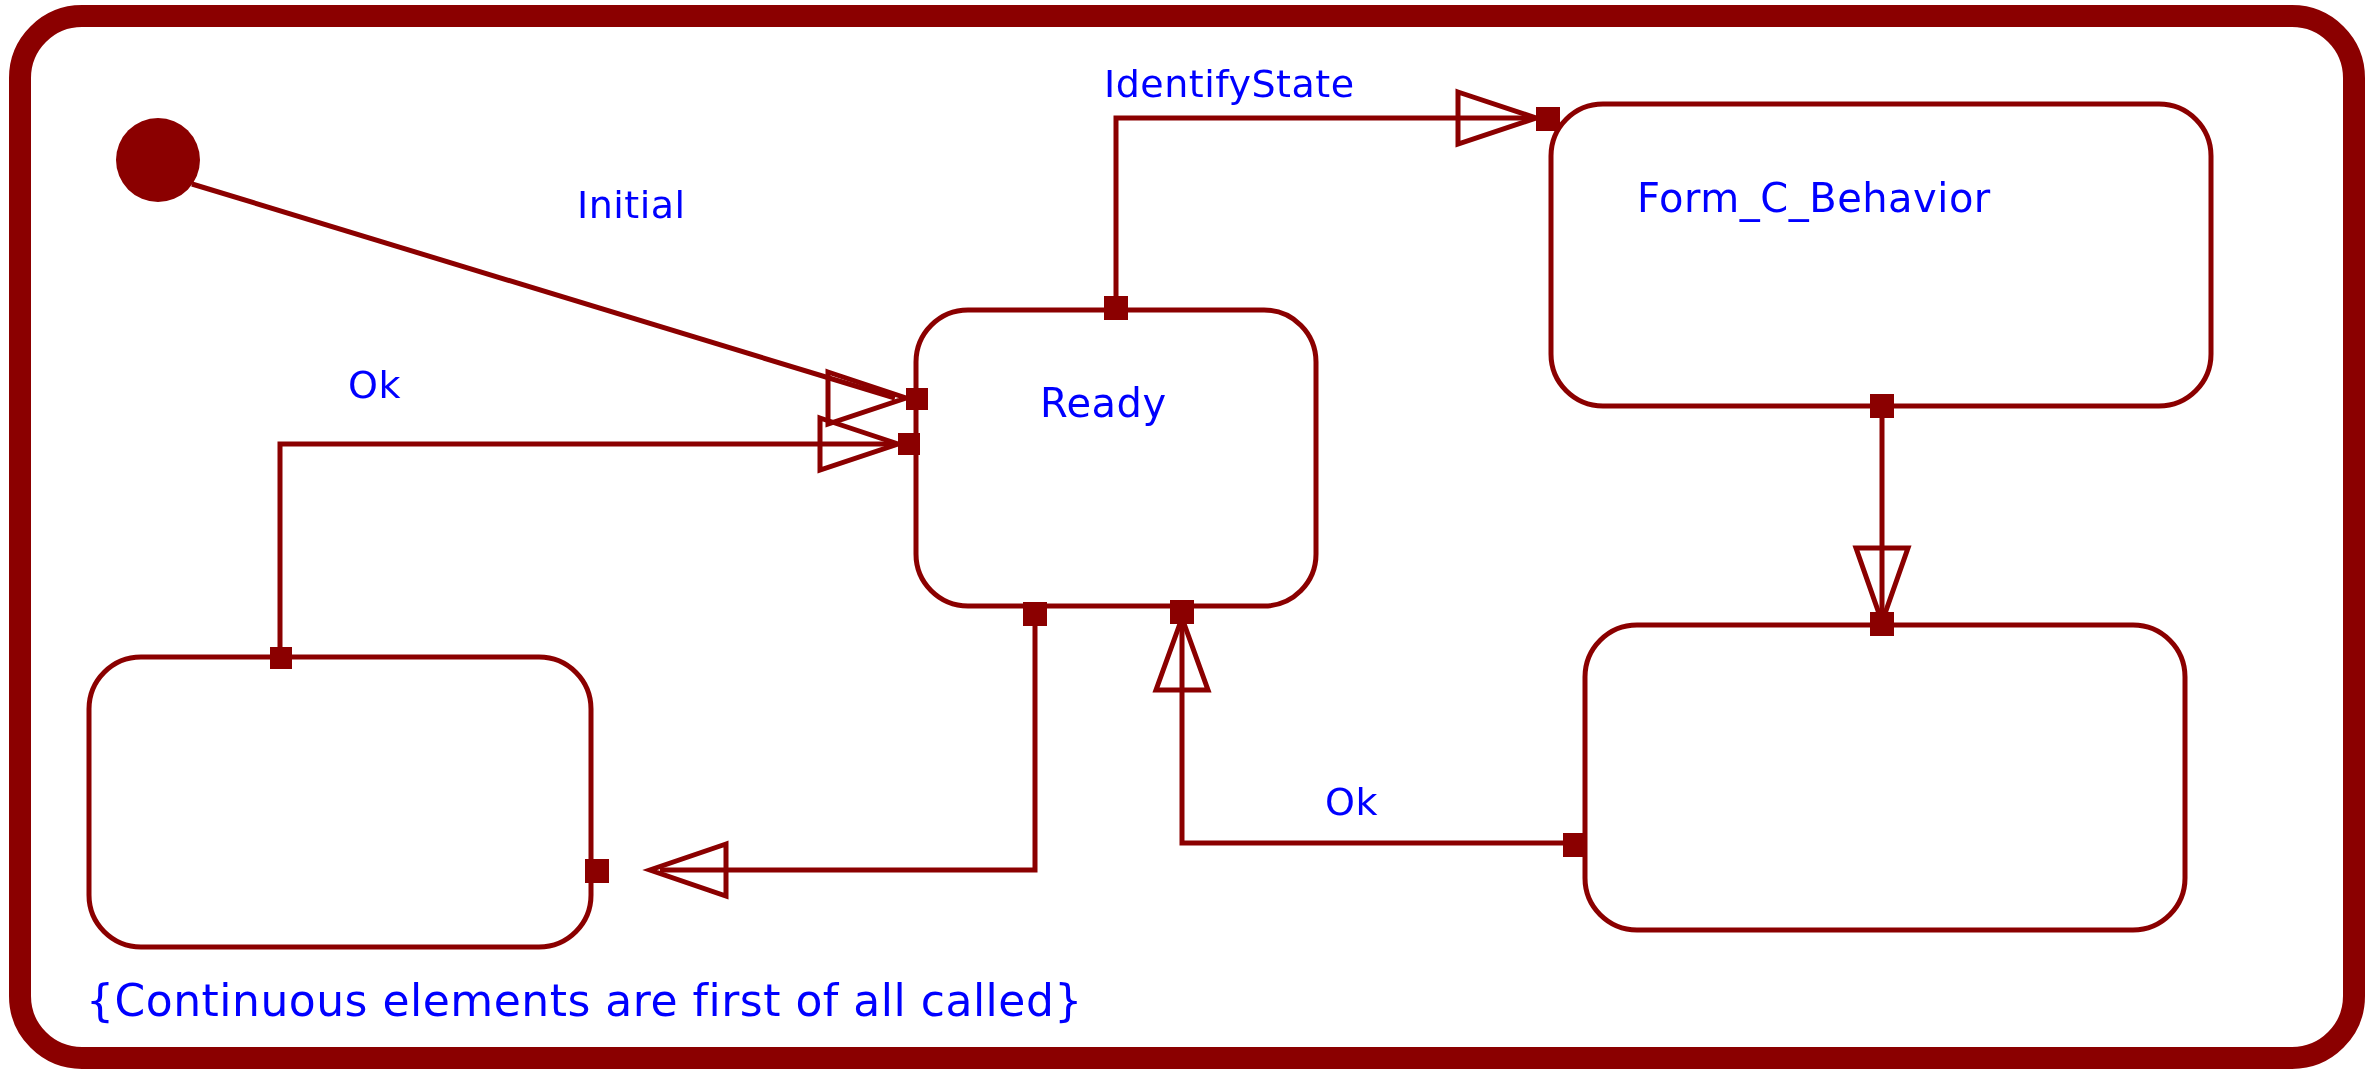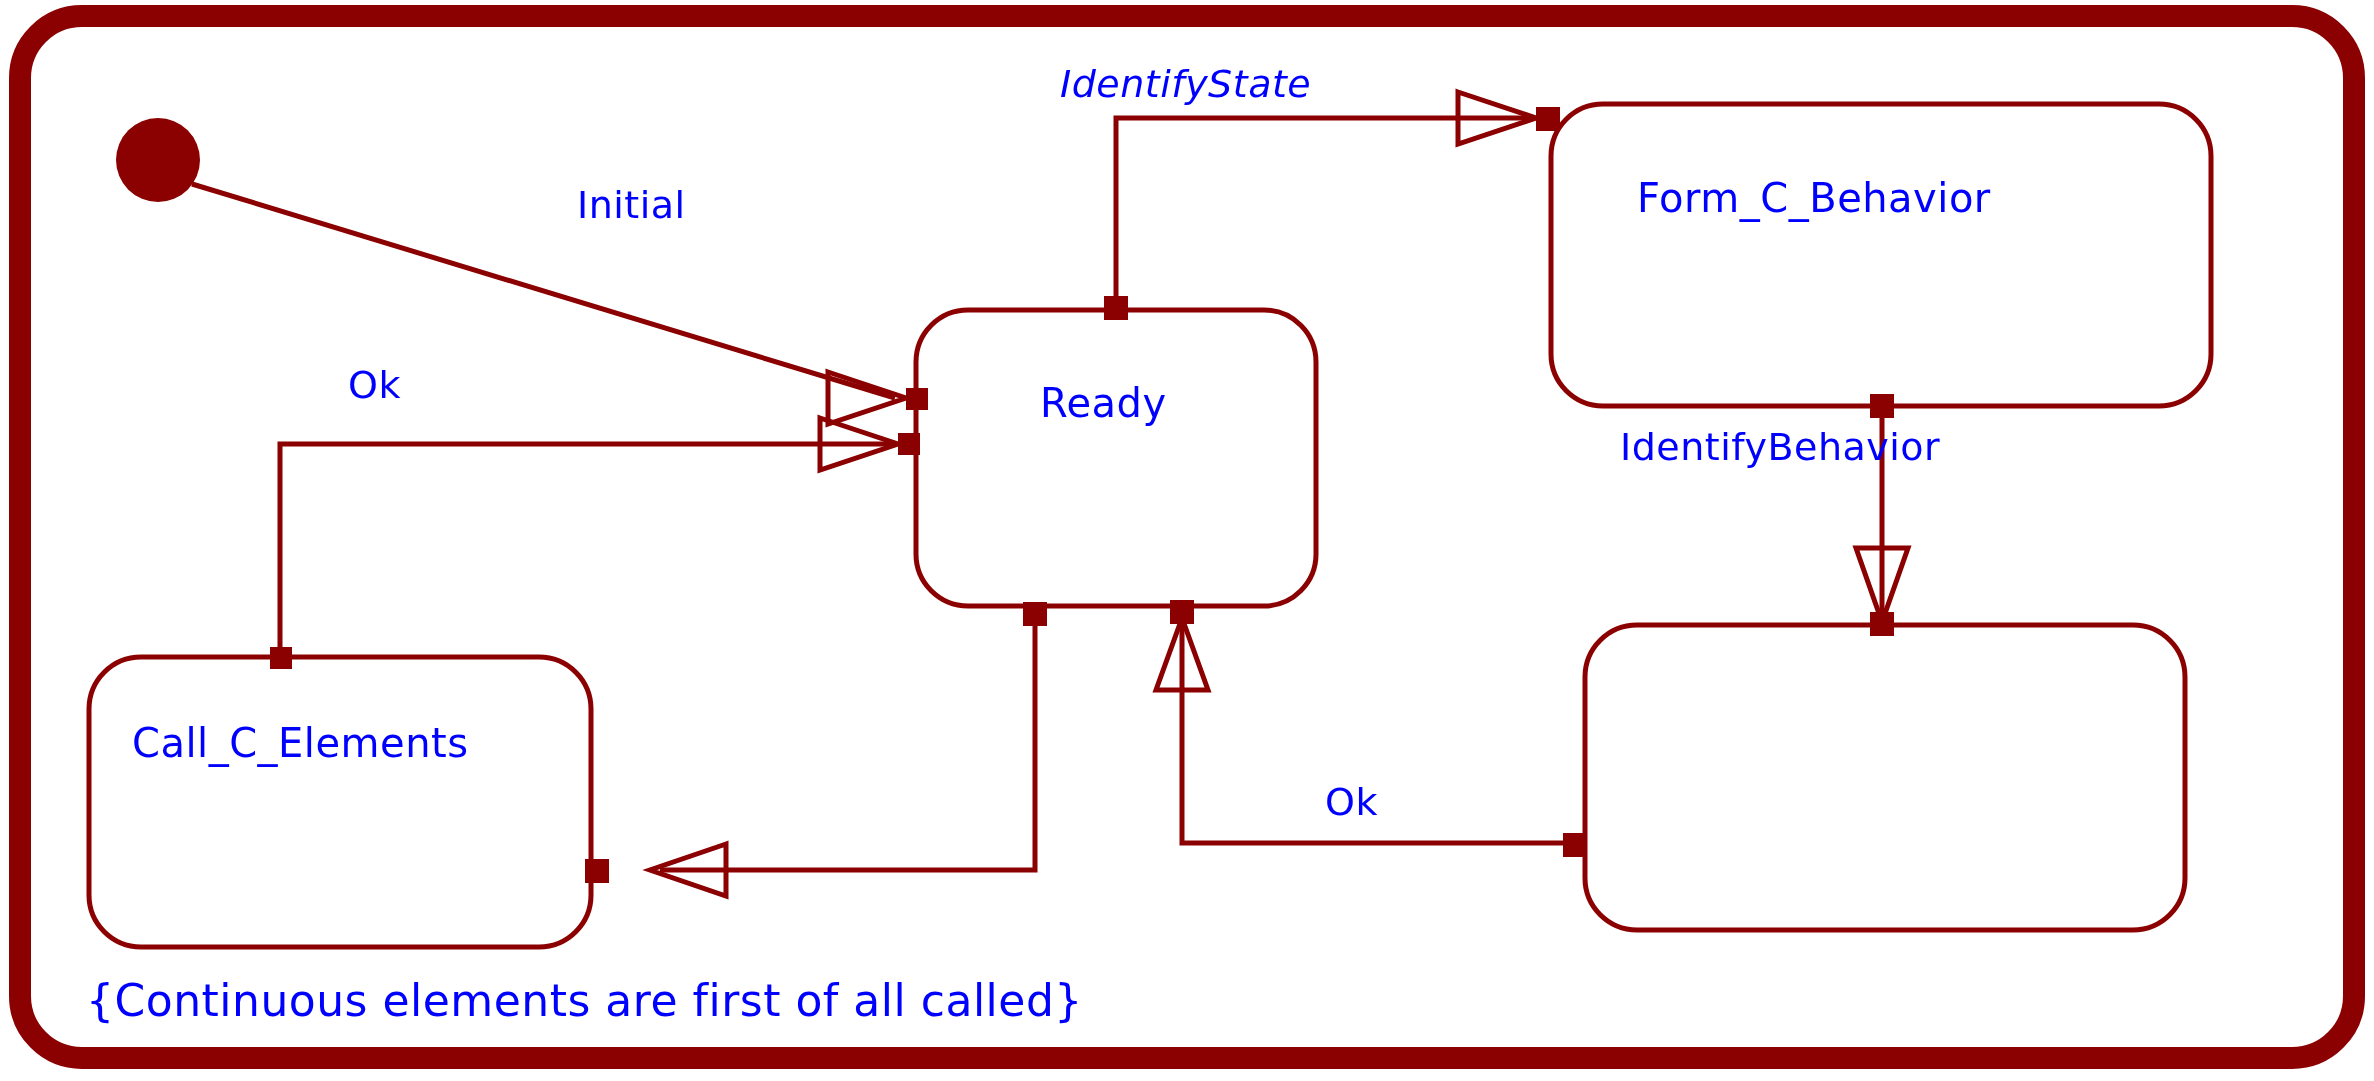--- a/index.html
+++ b/index.html
@@ -75,28 +75,26 @@
       <rect x="585" y="859" width="24" height="24" fill="#8B0000"></rect>
     </g>
 
   </svg>
 
   <div class="lbl state-name" style="left:1040px; top:360px;">Ready</div>
 
   <div class="lbl state-name" style="left:1637px; top:155px;">Form_C_Behavior</div>
 
 
-  <div class="lbl state-name" style="left:132px; top:700px;">Call_C_Elements</div>
 
   <div class="lbl trans-lbl" style="left:577px; top:183px;">Initial</div>
 
   <div class="lbl trans-lbl" style="left:348px; top:363px;">Ok</div>
 
-  <div class="lbl trans-lbl" style="left:1060px; top:62px;font-style:italic;">IdentifyState</div>
+  <div class="lbl trans-lbl" style="left:1104px; top:62px;">IdentifyState</div>
 
-  <div class="lbl trans-lbl" style="left:1620px; top:425px;">IdentifyBehavior</div>
 
   <div class="lbl trans-lbl" style="left:1325px; top:780px;">Ok</div>
 
 
   <div class="lbl note-lbl" style="left:86px; top:975px;">{Continuous elements are first of all called}</div>
 
 </div>
 
 </body></html>

